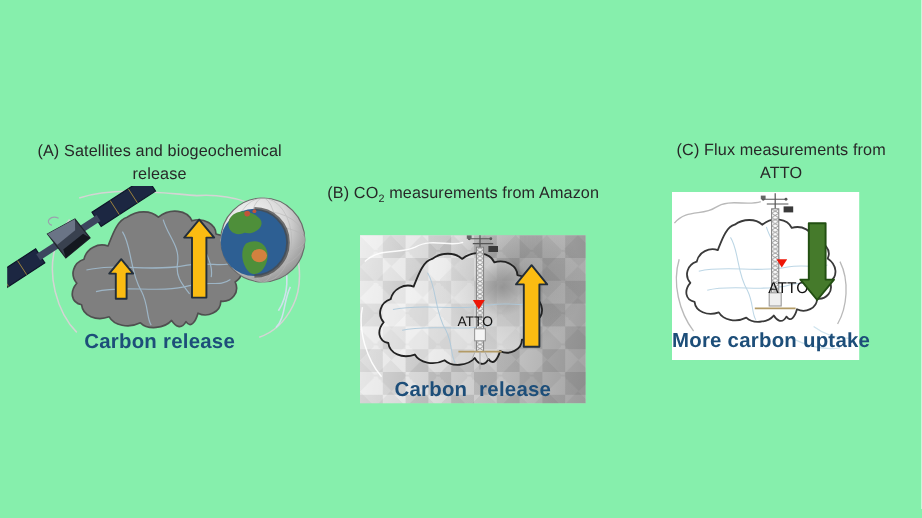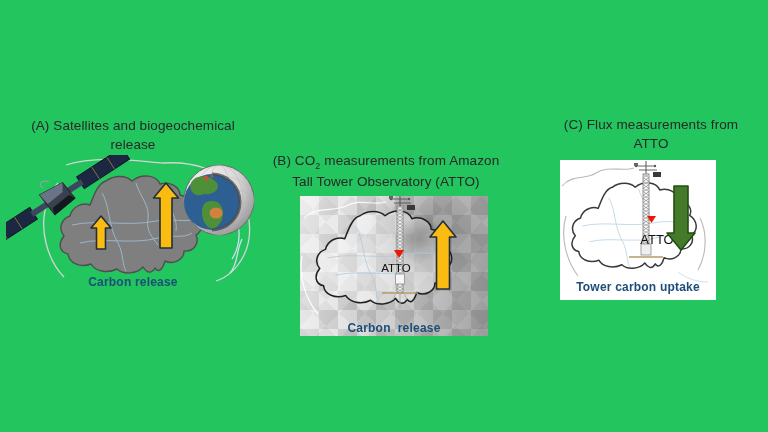--- a/index.html
+++ b/index.html
@@ -1,21 +1,21 @@
 <!DOCTYPE html>
 <html><head>
 <meta charset="utf-8">
 <style>
   html,body{margin:0;padding:0;background:#ffffff;}
   body{width:768px;height:432px;overflow:hidden;font-family:"Liberation Sans",sans-serif;}
-  .stage{position:relative;width:768px;height:432px;background:#22c55e;}
+  .stage{position:relative;width:768px;height:432px;background:#86efac;}
   .panel{position:absolute;}
   .title{margin:0;font-size:13.5px;line-height:1.42;text-align:center;color:#282828;font-weight:400;letter-spacing:.1px;}
   .title sub{font-size:9px;}
-  .caption{position:absolute;left:0;right:0;text-align:center;font-weight:bold;font-size:12px;color:#1d4e79;white-space:pre;letter-spacing:.2px;}
+  .caption{position:absolute;left:0;right:0;text-align:center;font-weight:bold;font-size:17px;color:#1d4e79;white-space:pre;letter-spacing:.2px;}
   .art{position:absolute;}
   svg text{font-family:"Liberation Sans",sans-serif;}
   
   .map-b{
     position:absolute;left:32px;top:47px;width:188px;height:140px;
     background-color:#dedede;
     background-image:
       radial-gradient(circle 24px at 63% 31%, rgba(25,25,25,.58), rgba(25,25,25,0) 100%),
       radial-gradient(circle 58px at 68% 27%, rgba(60,60,60,.32), rgba(60,60,60,0) 100%),
       linear-gradient(100deg, rgba(255,255,255,.55) 0%, rgba(255,255,255,0) 32%, rgba(90,90,90,.26) 70%, rgba(70,70,70,.42) 100%),
@@ -106,21 +106,20 @@
         </g>
       </svg>
     </div>
 
     <div class="caption" style="top:163px;">Carbon release</div>
   </section>
 
   <section class="panel" style="left:268px;top:113px;width:236px;height:200px;margin-top:36px;">
     <h2 class="title" style="position:absolute;top:2px;left:-10px;right:-10px;">
       <span>(B) CO</span><sub>2</sub><span> measurements from Amazon</span><br>
-      <span>Tall Tower Observatory (ATTO)</span>
     </h2>
 
     <div class="map-b">
       <svg class="map-svg" width="188" height="140" viewBox="0 0 188 140">
         <defs>
           <pattern id="latB" width="6" height="7" patternUnits="userSpaceOnUse">
             <path d="M0,0 L6,3.5 L0,7 M6,0 L0,3.5 L6,7" stroke="#8a8a8a" stroke-width="0.7" fill="none"></path>
           </pattern>
         </defs>
 
@@ -212,17 +211,17 @@
           <line x1="-17" y1="95" x2="17" y2="95" stroke="#b39b66" stroke-width="1.6"></line>
         </g>
 
         <polygon points="87,56 96,56 91.5,63" fill="#ee1607"></polygon>
         <text x="97" y="84" font-size="13" fill="#111" text-anchor="middle">ATTO</text>
 
         <g transform="translate(121,26)">
           <polygon points="0,64 -14,47 -7,47 -7,0 7,0 7,47 14,47" stroke="#224f12" stroke-width="1.6" stroke-linejoin="round" fill="#457a2b"></polygon>
         </g>
       </svg>
-      <div class="caption" style="bottom:6px;">Tower carbon uptake</div>
+      <div class="caption" style="bottom:6px;">More carbon uptake</div>
     </div>
   </section>
 
 </div>
 
 </body></html>

